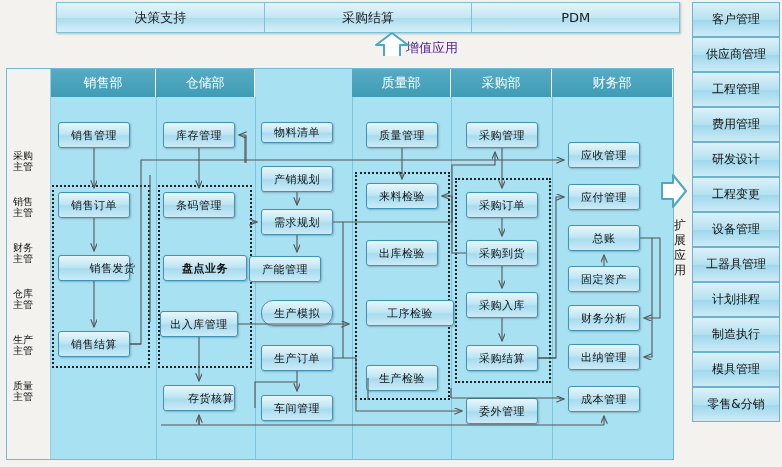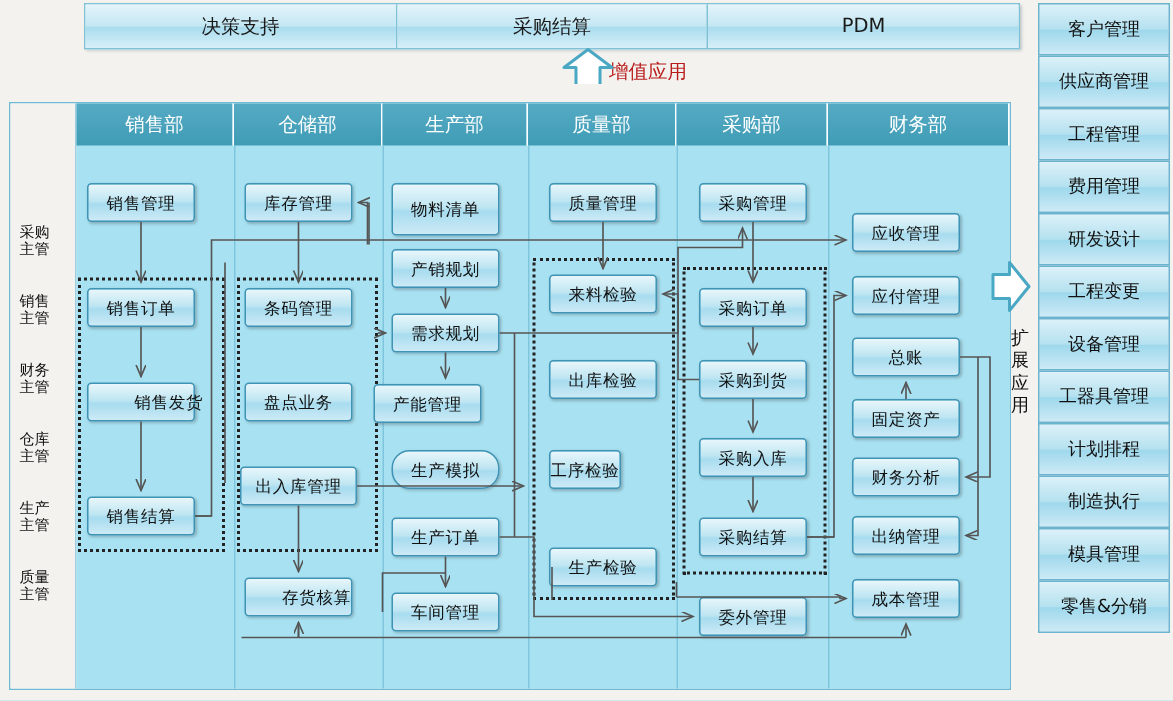--- a/index.html
+++ b/index.html
@@ -29,21 +29,21 @@
   
   .topnav{position:absolute;left:56px;top:2px;width:624px;height:31px;
     display:flex;border:1px solid #7fc2d8;box-sizing:border-box;
     box-shadow:1px 1px 2px rgba(120,140,150,.5);}
   .topnav .seg{flex:1;display:flex;align-items:center;justify-content:center;
     font-size:13px;color:#1a1a1a;
     background:linear-gradient(to bottom,#e4f4fa 0%,#c3e7f3 50%,#a9dcee 52%,#d7eff8 100%);
     border-right:1px solid #7fc2d8;box-sizing:border-box;}
   .topnav .seg:last-child{border-right:none;}
 
-  .vlabel{position:absolute;font-size:13px;color:#b91c1c;}
+  .vlabel{position:absolute;font-size:13px;color:#4c1d95;}
 
   
   .frame{position:absolute;left:6px;top:68px;width:668px;height:392px;
     border:1px solid #6fb9d2;background:#ffffff;box-sizing:border-box;}
   .leftcol{position:absolute;left:0;top:0;width:44px;height:100%;background:#f3f2ee;
     border-right:1px solid #9ccde0;box-sizing:border-box;}
   .grid{position:absolute;left:44px;top:0;right:0;bottom:0;background:#a8e2f2;}
 
   .hdr{position:absolute;top:0;height:28px;
     background:linear-gradient(to bottom,#56aac4 0%,#3f9cb5 100%);
@@ -91,23 +91,20 @@
     <div class="leftcol"></div>
     <div class="grid"></div>
   </div>
 
   <div class="hdr" style="left:51px;top:69px;width:105px;">
       <span>销售部</span>
     </div>
   <div class="hdr" style="left:156px;top:69px;width:99px;">
       <span>仓储部</span>
     </div>
-  <div class="hdr" style="left:255px;top:69px;width:97px;">
-      <span>生产部</span>
-    </div>
   <div class="hdr" style="left:352px;top:69px;width:99px;">
       <span>质量部</span>
     </div>
   <div class="hdr" style="left:451px;top:69px;width:101px;">
       <span>采购部</span>
     </div>
   <div class="hdr" style="left:552px;top:69px;width:121px;">
       <span>财务部</span>
     </div>
 
@@ -159,31 +156,31 @@
   <div class="bx" style="left:58px;top:331px;width:72px;height:26px;">
       <span>销售结算</span>
     </div>
 
   <div class="bx" style="left:163px;top:122px;width:72px;height:26px;">
       <span>库存管理</span>
     </div>
   <div class="bx" style="left:163px;top:192px;width:72px;height:26px;">
       <span>条码管理</span>
     </div>
-  <div class="bx" style="left:163px;top:255px;width:72px;height:26px;">
+  <div class="bx" style="left:163px;top:255px;width:84px;height:26px;font-weight:bold;">
       <span>盘点业务</span>
     </div>
   <div class="bx" style="left:160px;top:311px;width:78px;height:26px;">
       <span>出入库管理</span>
     </div>
   <div class="bx" style="left:163px;top:385px;width:72px;height:26px;justify-content:flex-end;">
       <span>存货核算</span>
     </div>
 
-  <div class="bx" style="left:261px;top:122px;width:72px;height:35px;">
+  <div class="bx" style="left:261px;top:122px;width:72px;height:21px;">
       <span>物料清单</span>
     </div>
   <div class="bx" style="left:261px;top:166px;width:72px;height:26px;">
       <span>产销规划</span>
     </div>
   <div class="bx" style="left:261px;top:209px;width:72px;height:26px;">
       <span>需求规划</span>
     </div>
   <div class="bx" style="left:249px;top:256px;width:72px;height:26px;">
       <span>产能管理</span>
@@ -200,21 +197,21 @@
 
   <div class="bx" style="left:366px;top:122px;width:72px;height:26px;">
       <span>质量管理</span>
     </div>
   <div class="bx" style="left:366px;top:183px;width:72px;height:26px;">
       <span>来料检验</span>
     </div>
   <div class="bx" style="left:366px;top:240px;width:72px;height:26px;">
       <span>出库检验</span>
     </div>
-  <div class="bx" style="left:366px;top:300px;width:48px;height:26px;">
+  <div class="bx" style="left:366px;top:300px;width:88px;height:26px;">
       <span>工序检验</span>
     </div>
   <div class="bx" style="left:366px;top:365px;width:72px;height:26px;">
       <span>生产检验</span>
     </div>
 
   <div class="bx" style="left:466px;top:122px;width:72px;height:26px;">
       <span>采购管理</span>
     </div>
   <div class="bx" style="left:466px;top:192px;width:72px;height:26px;">

